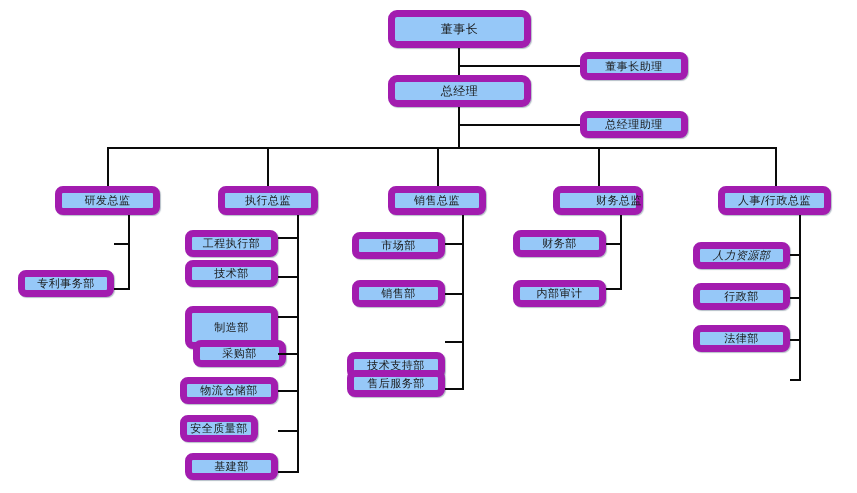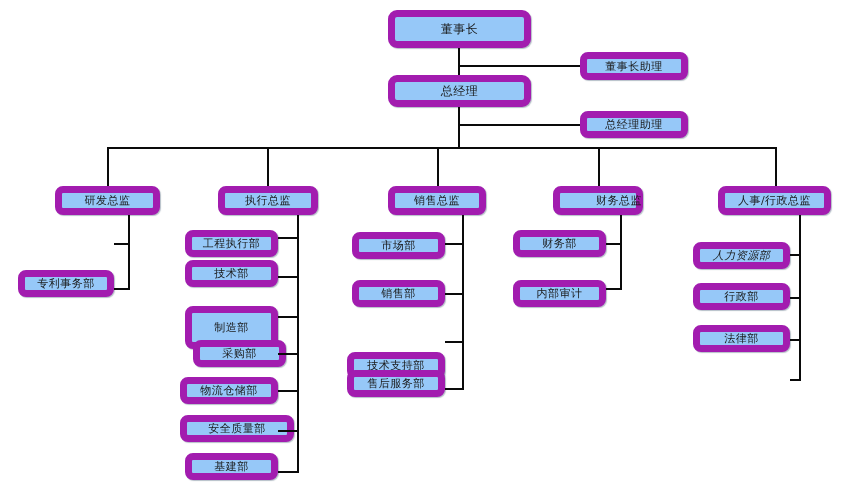--- a/index.html
+++ b/index.html
@@ -113,21 +113,21 @@
   <div class="node small" style="left:185px; top:340px; width:93px; height:27px;margin-left:8px;">
     <span>采购部</span>
   </div>
   <div class="conn h" style="left:278px; top:353px; width:21px;"></div>
 
   <div class="node small" style="left:180px; top:377px; width:98px; height:27px;">
     <span>物流仓储部</span>
   </div>
   <div class="conn h" style="left:278px; top:390px; width:21px;"></div>
 
-  <div class="node small" style="left:180px; top:415px; width:114px; height:27px;">
+  <div class="node small" style="left:180px; top:415px; width:78px; height:27px;">
     <span>安全质量部</span>
   </div>
   <div class="conn h" style="left:278px; top:430px; width:21px;"></div>
 
   <div class="node small" style="left:185px; top:453px; width:93px; height:27px;">
     <span>基建部</span>
   </div>
   <div class="conn h" style="left:278px; top:471px; width:21px;"></div>
 
   <div class="node small" style="left:388px; top:186px; width:98px; height:29px;">

